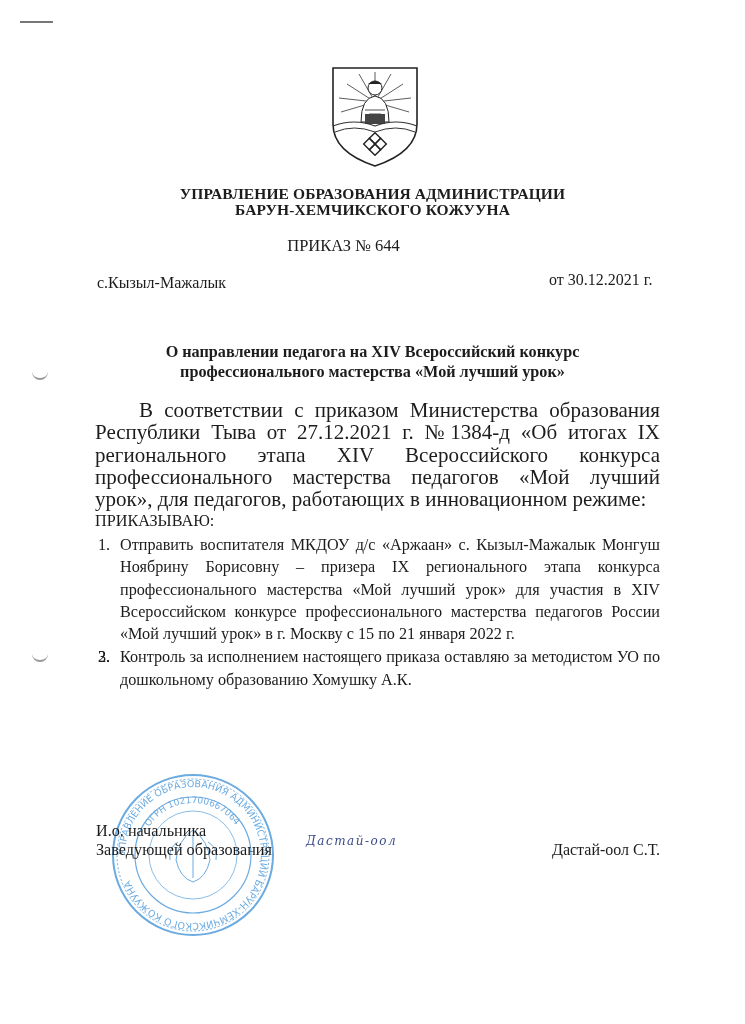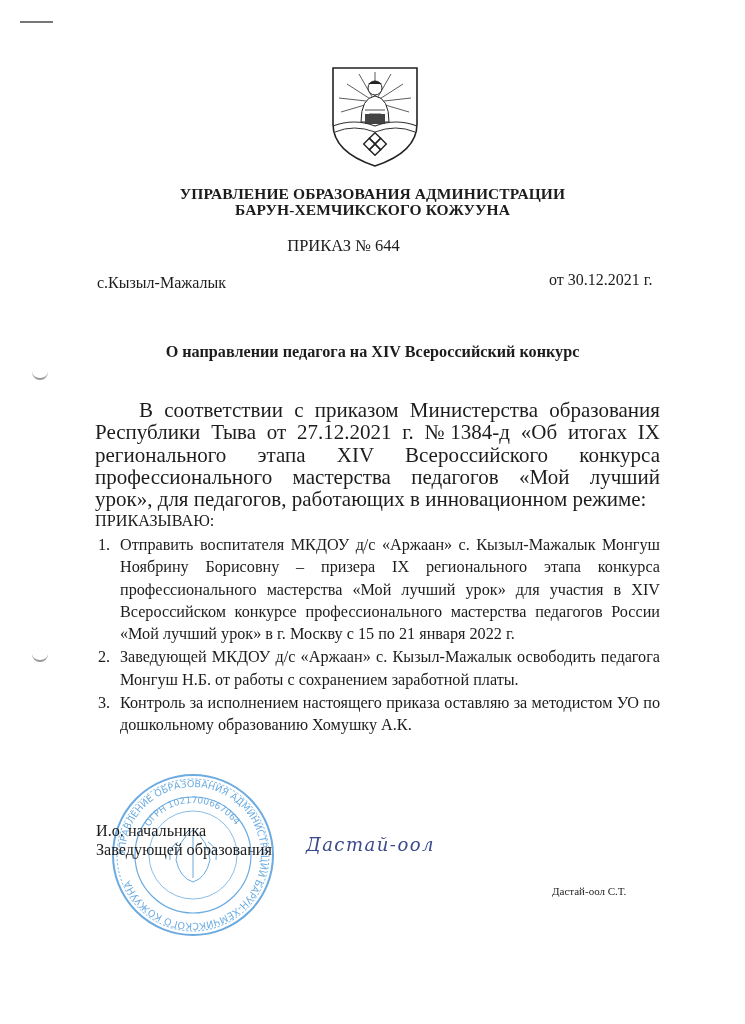--- a/index.html
+++ b/index.html
@@ -32,22 +32,22 @@
 
   .items { position: absolute; left: 95px; top: 534px; width: 565px; margin: 0; padding: 0; list-style: none; }
   .items li { position: relative; padding-left: 25px; font-size: 16.2px; line-height: 22.3px;
     text-align: justify; margin-bottom: 1px; }
   .items li .num { position: absolute; left: 3px; top: 0; }
 
   .stamp { position: absolute; left: 108px; top: 770px; width: 170px; height: 170px; opacity: 0.75; }
 
   .sig-role { position: absolute; left: 96px; top: 822px; font-size: 16.2px; line-height: 19px; }
   .handwriting { position: absolute; left: 306px; top: 834px; font-family: "DejaVu Serif", serif;
-    font-style: italic; font-size: 18px; color: #3a4a8c; letter-spacing: 1.5px; }
-  .sig-name { position: absolute; left: 552px; top: 841px; font-size: 11px; margin-top: 44px; }
+    font-style: italic; font-size: 12px; color: #3a4a8c; letter-spacing: 1.5px; }
+  .sig-name { position: absolute; left: 552px; top: 841px; font-size: 16px; }
 </style>
 </head>
 <body>
 
 <div class="scan-mark"></div>
 <div class="punch p1"></div>
 <div class="punch p2"></div>
 
 <svg class="emblem" viewBox="0 0 92 106">
   <path d="M4 4 H88 V60 Q88 88 46 102 Q4 88 4 60 Z" fill="none" stroke="#222" stroke-width="1.6"></path>
@@ -81,34 +81,34 @@
   <div>УПРАВЛЕНИЕ ОБРАЗОВАНИЯ АДМИНИСТРАЦИИ</div>
   <div>БАРУН-ХЕМЧИКСКОГО КОЖУУНА</div>
 </div>
 
 <div class="order-no">ПРИКАЗ № 644</div>
 <div class="place">с.Кызыл-Мажалык</div>
 <div class="date">от 30.12.2021 г.</div>
 
 <div class="subject">
   <div>О направлении педагога на XIV Всероссийский конкурс</div>
+  <div>профессионального мастерства «Мой лучший урок»</div>
 </div>
 
 <div class="intro">В соответствии с приказом Министерства образования Республики Тыва  от 27.12.2021 г. №1384-д «Об итогах IX  регионального этапа XIV Всероссийского конкурса профессионального мастерства педагогов «Мой лучший урок», для педагогов, работающих в инновационном режиме:</div>
 
 <div class="orders-label">ПРИКАЗЫВАЮ:</div>
 
 <ol class="items">
   <li>
     <span class="num">1.</span>
     <span>Отправить воспитателя МКДОУ д/с «Аржаан» с. Кызыл-Мажалык Монгуш Ноябрину Борисовну – призера IX регионального этапа конкурса профессионального мастерства «Мой лучший урок» для участия в XIV  Всероссийском конкурсе профессионального мастерства педагогов России «Мой лучший урок» в г. Москву с 15 по 21 января 2022 г.</span>
   </li>
   <li>
     <span class="num">2.</span>
-    <span>Заведующей МКДОУ д/с «Аржаан» с. Кызыл-Мажалык освободить педагога Монгуш Н.Б. от работы с сохранением заработной платы.</span>
   </li>
   <li>
     <span class="num">3.</span>
     <span>Контроль за исполнением настоящего приказа оставляю за методистом УО по дошкольному образованию Хомушку А.К.</span>
   </li>
 </ol>
 
 <svg class="stamp" viewBox="0 0 170 170">
   <defs>
     <path id="stampArc" d="M85 85 m-68 0 a68 68 0 1 1 136 0 a68 68 0 1 1 -136 0"></path>

